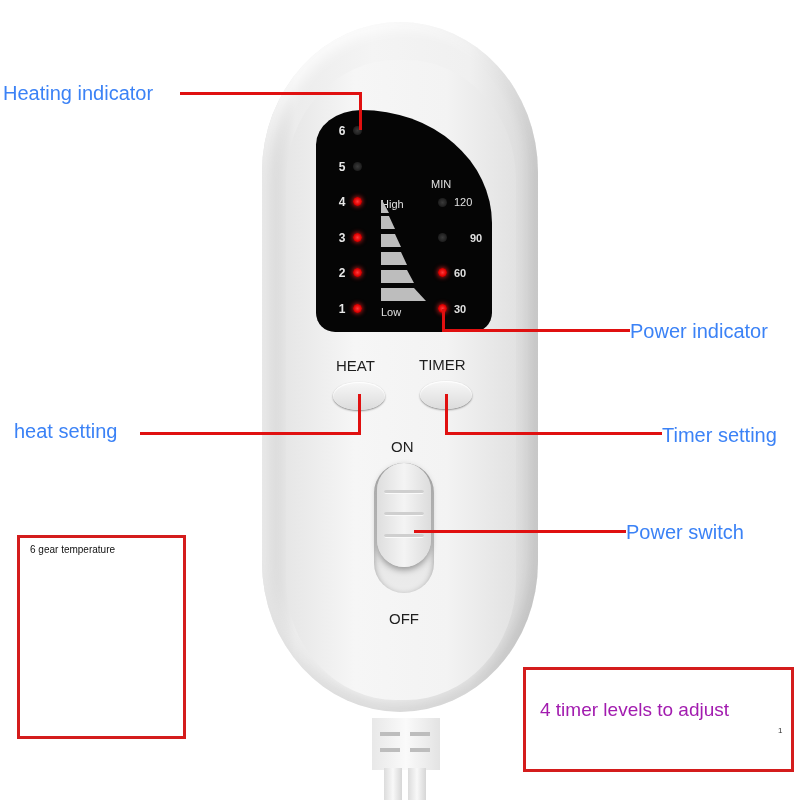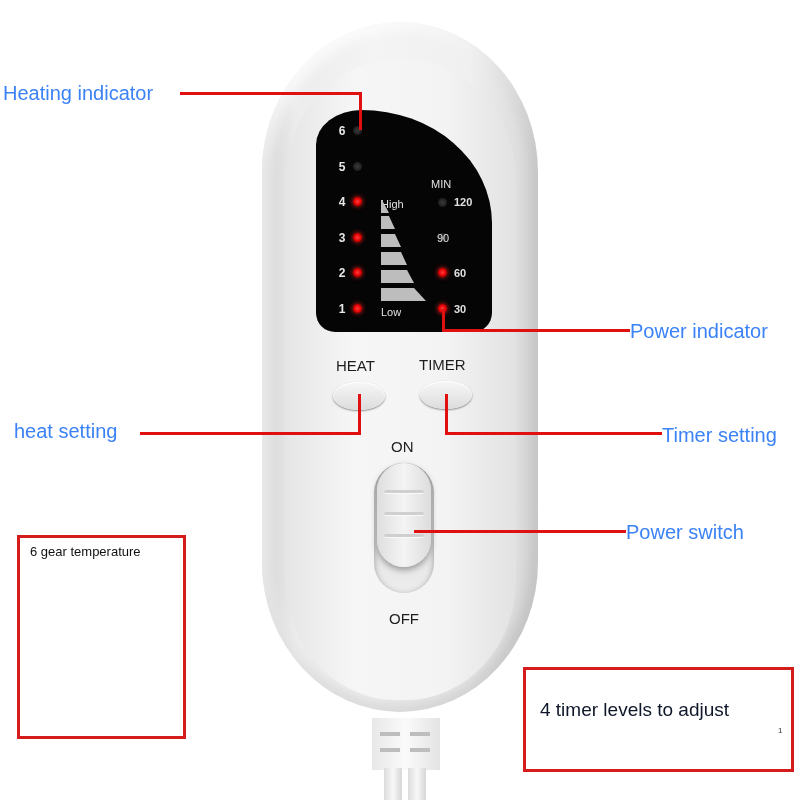--- a/index.html
+++ b/index.html
@@ -67,23 +67,23 @@
 <span class="abs lbl" style="left:381px;top:306px;">Low</span>
 <div class="abs bar" style="top:200px;width:8px;--w:1px;--w2:8px;"></div>
 <div class="abs bar" style="top:216px;width:14px;--w:8px;--w2:14px;"></div>
 <div class="abs bar" style="top:234px;width:20px;--w:14px;--w2:20px;"></div>
 <div class="abs bar" style="top:252px;width:26px;--w:20px;--w2:26px;"></div>
 <div class="abs bar" style="top:270px;width:33px;--w:26px;--w2:33px;"></div>
 <div class="abs bar" style="top:288px;width:45px;--w:33px;--w2:45px;"></div>
 
 <span class="abs lbl" style="left:431px;top:178px;">MIN</span>
 <span class="abs led off" style="left:438px;top:198px;"></span>
-<span class="abs lbl" style="left:454px;top:196px;font-weight:bold;">120</span>
+<span class="abs lbl" style="left:454px;top:196px;font-weight:normal;">120</span>
 <span class="abs led off" style="left:438px;top:233px;"></span>
-<span class="abs lbl" style="left:437px;top:232px;font-weight:normal;">90</span>
+<span class="abs lbl" style="left:470px;top:232px;font-weight:bold;">90</span>
 <span class="abs led on" style="left:438px;top:268px;"></span>
 <span class="abs lbl" style="left:454px;top:267px;font-weight:bold;">60</span>
 <span class="abs led on" style="left:438px;top:304px;"></span>
 <span class="abs lbl" style="left:454px;top:303px;font-weight:bold;">30</span>
 
 <span class="abs btn-label" style="left:336px;top:357px;">HEAT</span>
 <div class="abs oval" style="left:333px;top:382px;"></div>
 <span class="abs btn-label" style="left:419px;top:356px;">TIMER</span>
 <div class="abs oval" style="left:420px;top:381px;"></div>
 
@@ -108,21 +108,21 @@
 <div class="abs line" style="left:358px;top:394px;width:3px;height:41px;"></div>
 
 <span class="abs callout" style="left:662px;top:424px;">Timer setting</span>
 <div class="abs line" style="left:445px;top:394px;width:3px;height:41px;"></div>
 <div class="abs line" style="left:445px;top:432px;width:217px;height:3px;"></div>
 
 <span class="abs callout" style="left:626px;top:521px;">Power switch</span>
 <div class="abs line" style="left:414px;top:530px;width:212px;height:3px;"></div>
 
 <div class="abs box" style="left:17px;top:535px;width:163px;height:198px;">
-  <div class="abs" style="left:10px;top:6px;font-size:13px;color:#111;">6 gear temperature</div>
+  <div class="abs" style="left:10px;top:6px;font-size:10px;color:#111;">6 gear temperature</div>
 </div>
 
 <div class="abs box" style="left:523px;top:667px;width:265px;height:99px;">
-  <div class="abs" style="left:14px;top:28px;font-size:19px;line-height:24px;color:#0f172a;">
+  <div class="abs" style="left:14px;top:28px;font-size:19px;line-height:24px;color:#a21caf;">
     <div>4 timer levels to adjust</div>
   </div>
   <span class="abs" style="left:252px;top:56px;font-size:8px;color:#333;">1</span>
 </div>
 
 </body></html>

